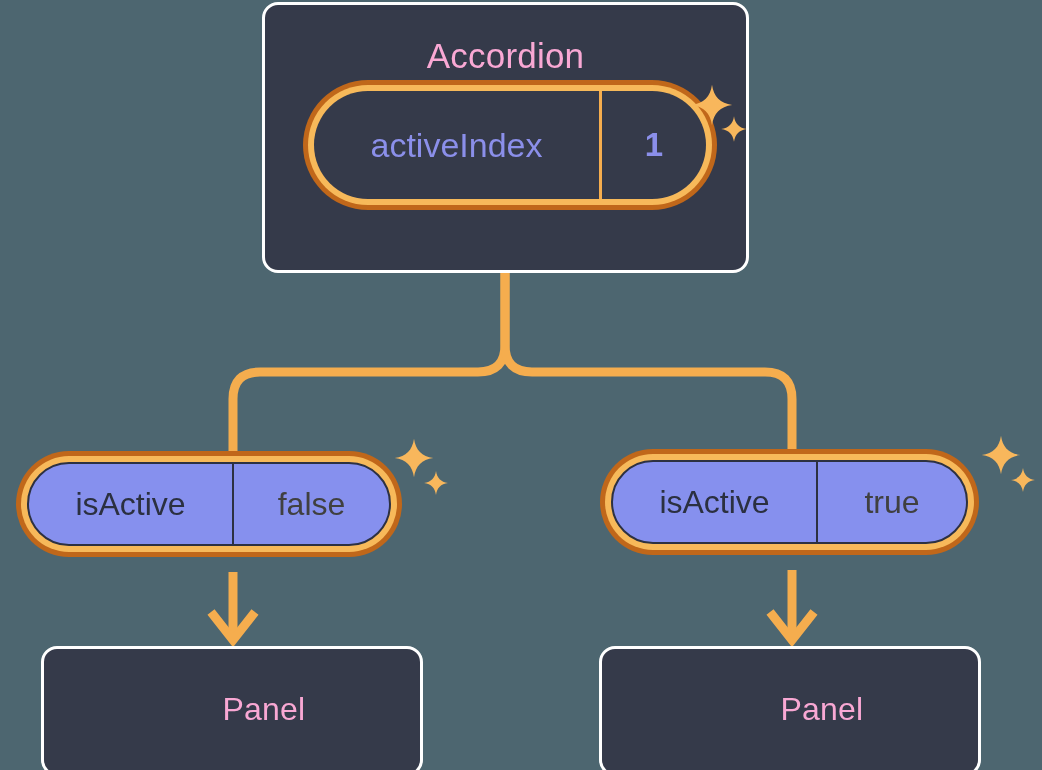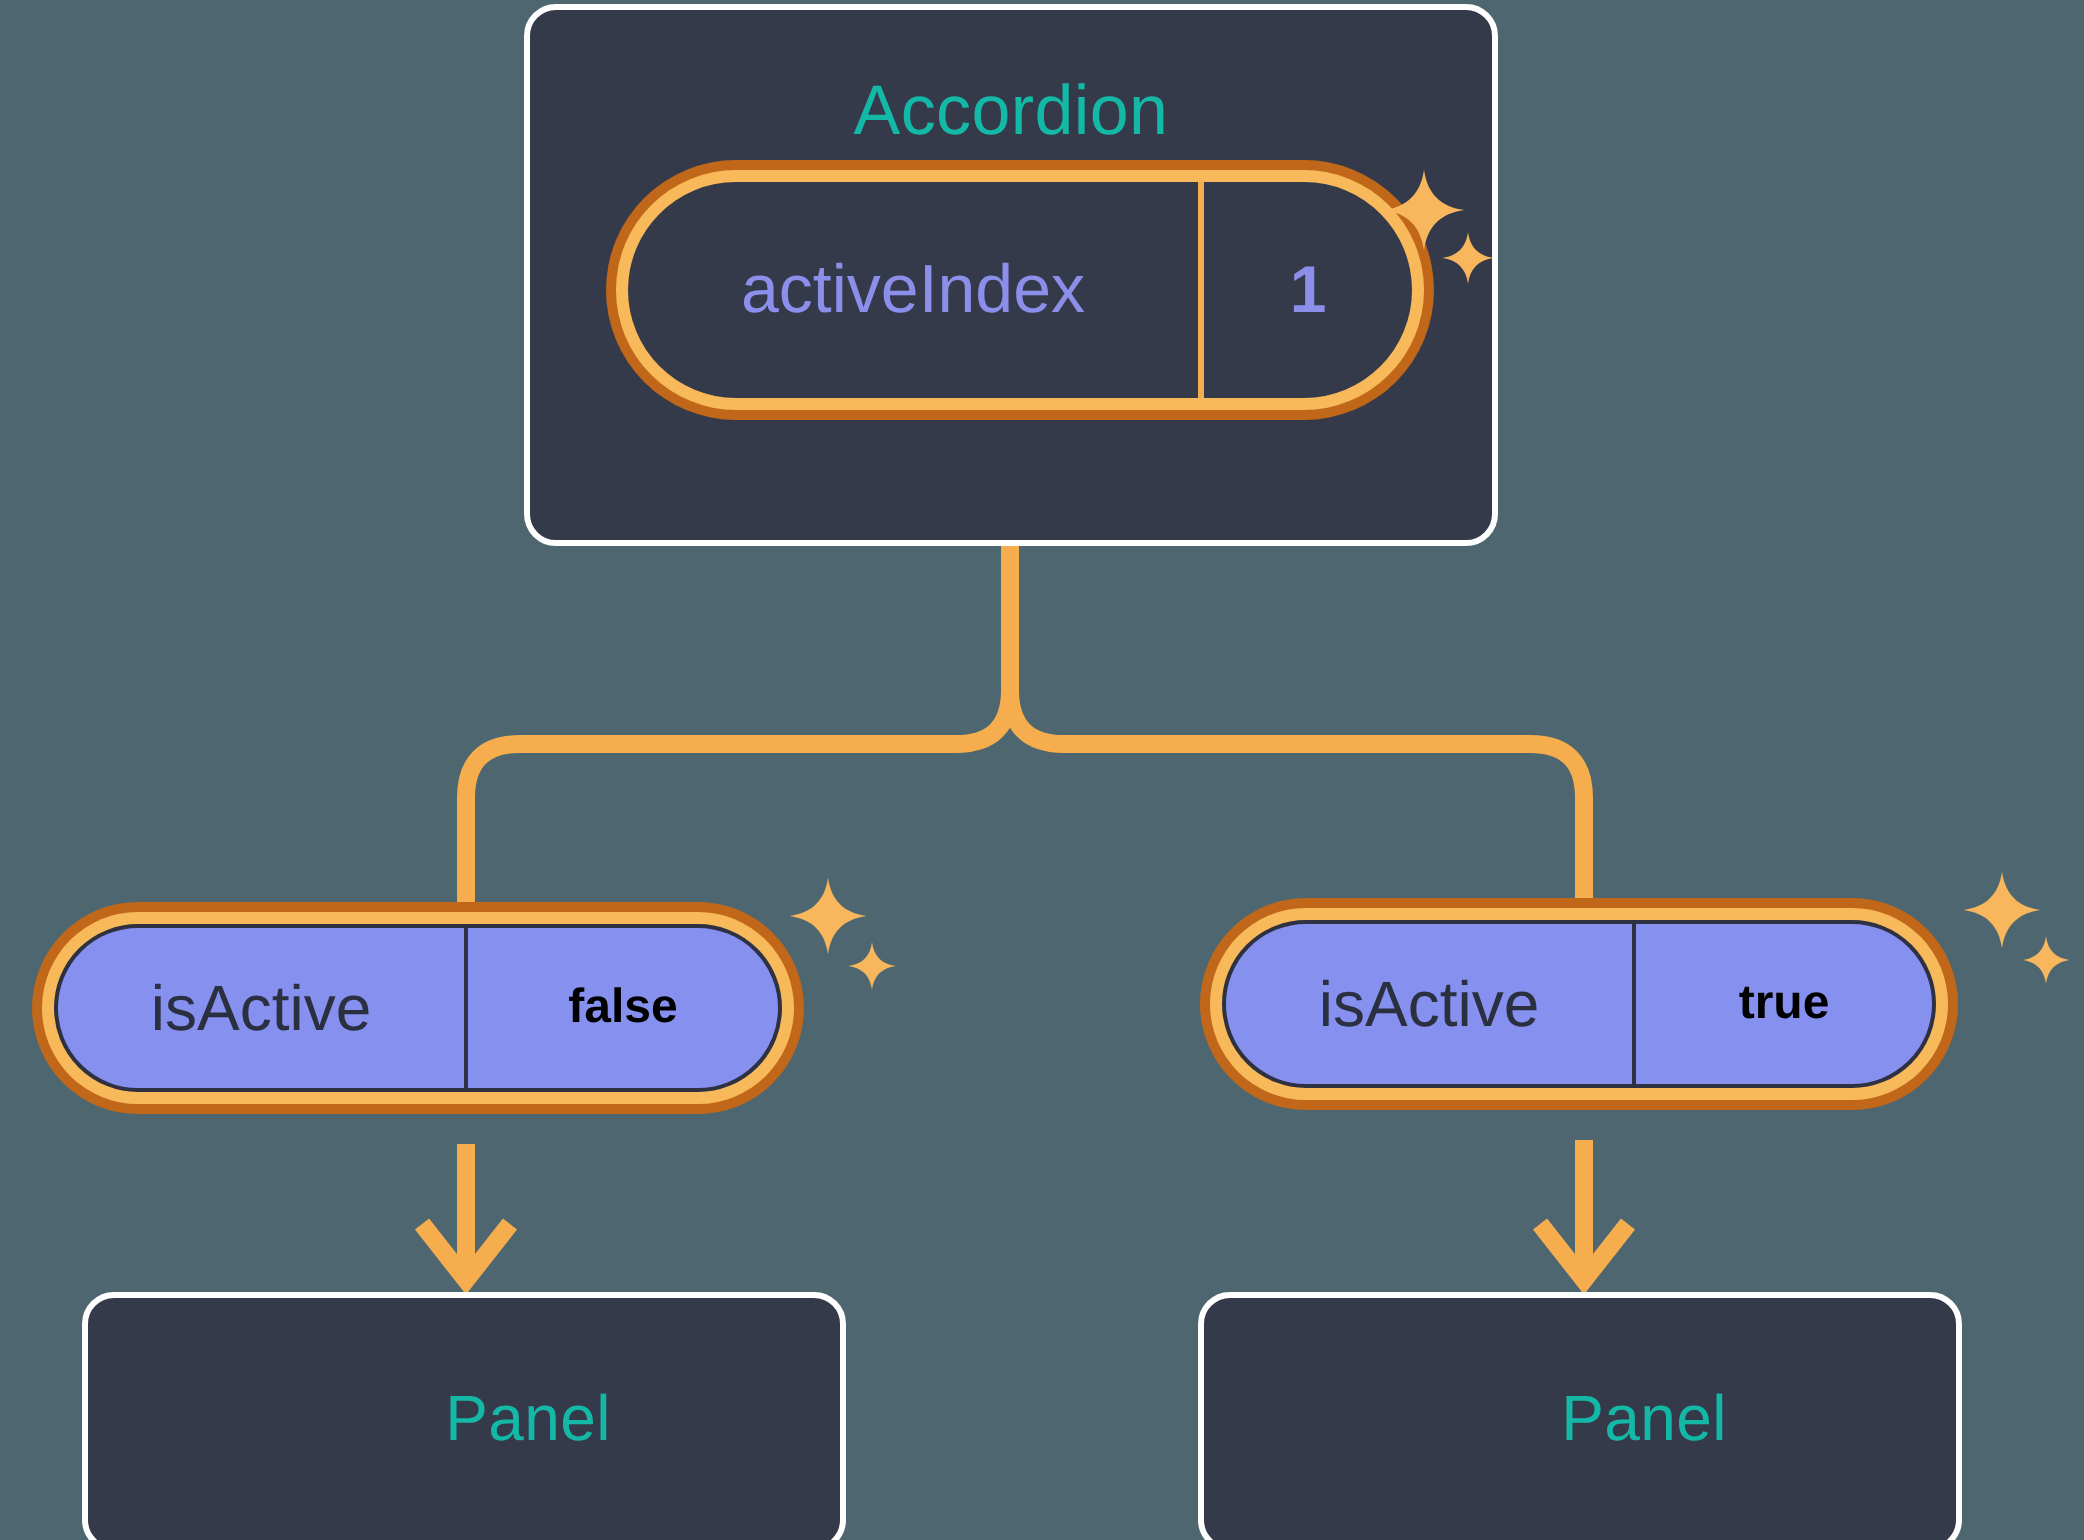--- a/index.html
+++ b/index.html
@@ -40,21 +40,21 @@
     left: 262px;
     top: 2px;
     width: 487px;
     height: 271px;
   }
   .card-title {
     position: absolute;
     left: 0;
     width: 100%;
     text-align: center;
-    color: #14b8a6;
+    color: #f9a8d4;
     font-size: 35px;
     font-weight: 400;
     letter-spacing: 0.2px;
   }
   #accordion-card .card-title { top: 31px; }
 
   .panel-card {
     position: absolute;
     width: 382px;
     height: 130px;
@@ -126,23 +126,23 @@
     background: #8690ee;
     border: 2px solid #2d3142;
     height: 84px;
   }
   .pill-purple .pill-key {
     color: #2b3040;
     font-size: 32px;
     border-right: 2px solid #2d3142;
   }
   .pill-purple .pill-val {
-    color: #000000;
-    font-size: 24px;
-    font-weight: 700;
+    color: #404040;
+    font-size: 32px;
+    font-weight: 400;
   }
   #pill-is-active-left  { left: 16px;  top: 451px; }
   #pill-is-active-left  .pill-key { width: 205px; }
   #pill-is-active-left  .pill-val { width: 155px; }
   #pill-is-active-right { left: 600px; top: 449px; }
   #pill-is-active-right .pill-key { width: 205px; }
   #pill-is-active-right .pill-val { width: 148px; }
 
   
   .sparkle-group {

